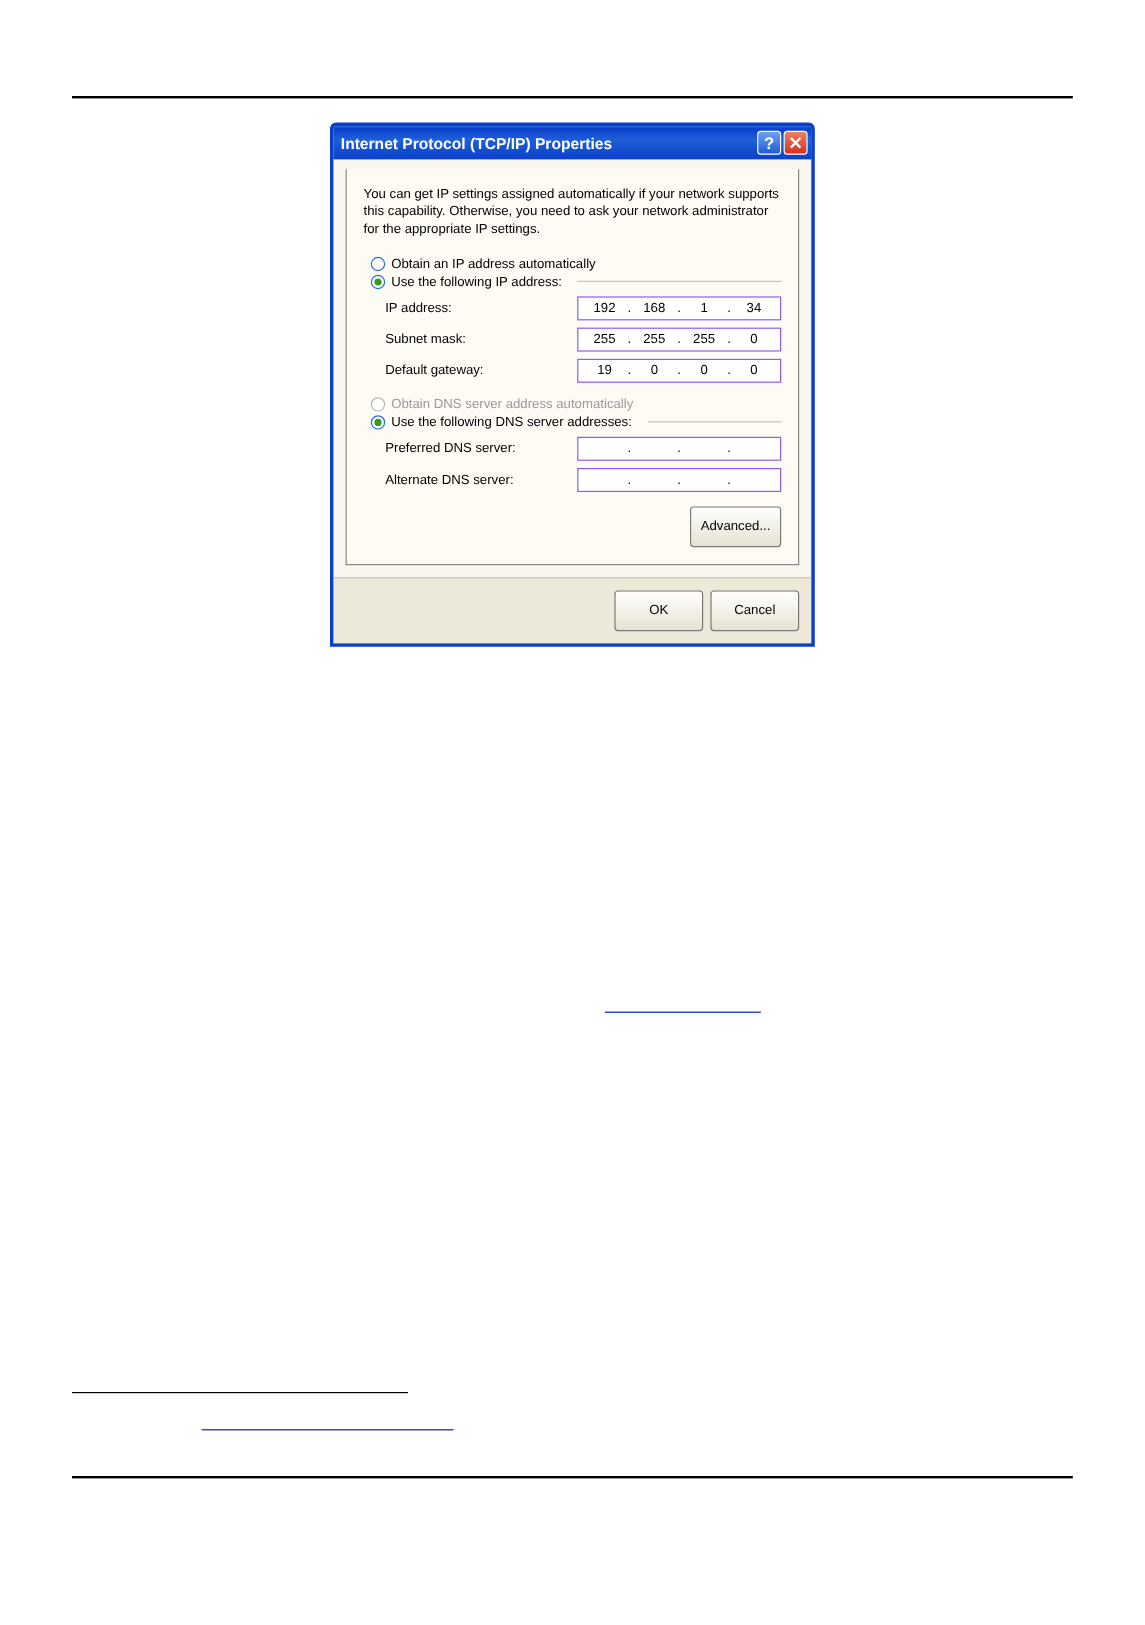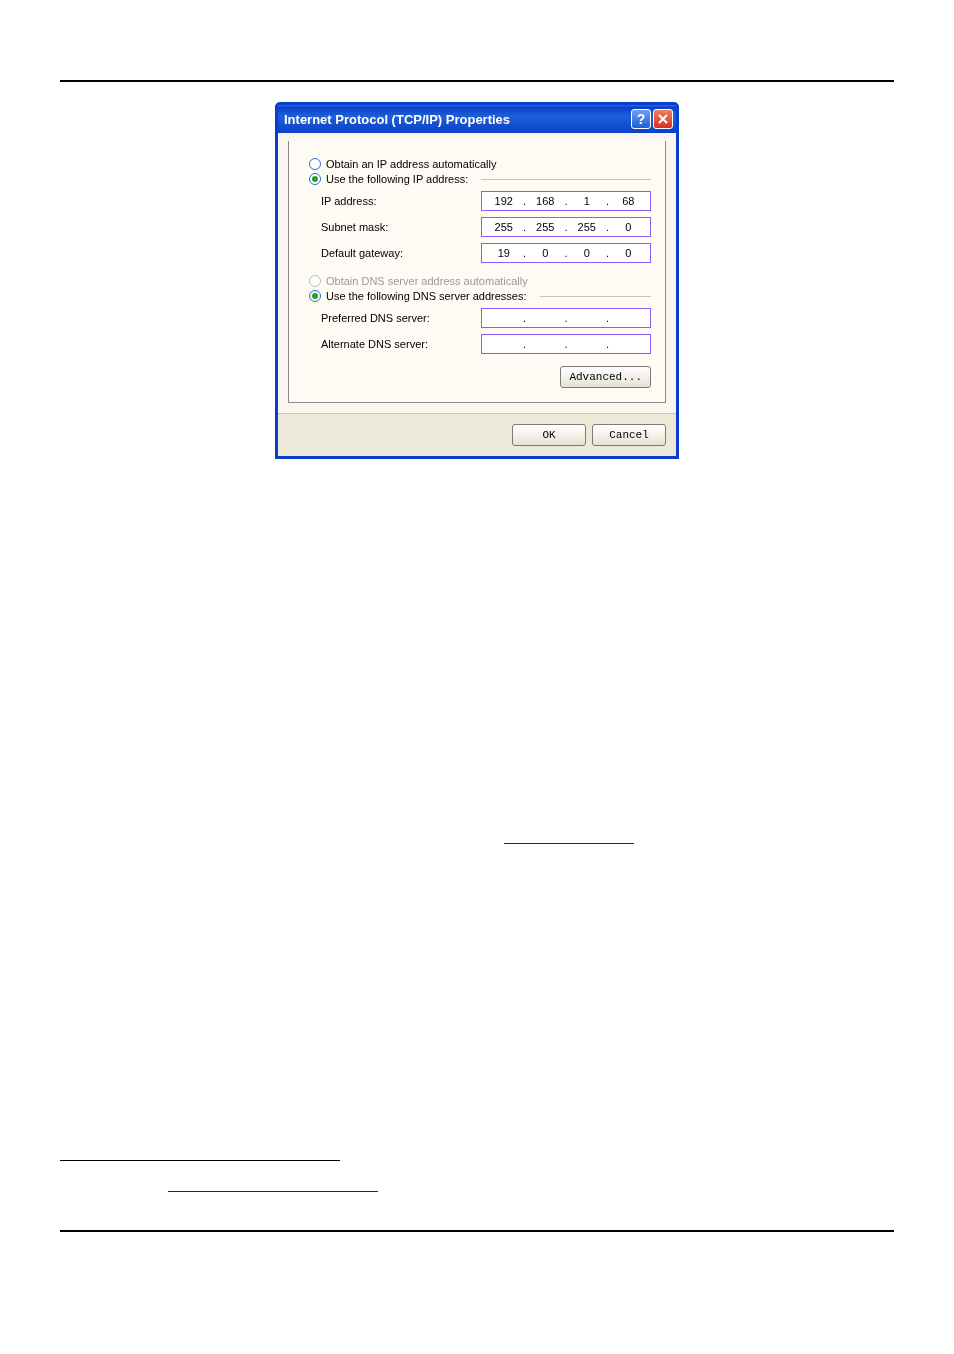--- a/index.html
+++ b/index.html
@@ -129,26 +129,26 @@
     justify-content: space-evenly;
     font-size: 11px;
     letter-spacing: 0;
     padding: 0 4px;
   }
   .ip-input .oct { width: 26px; text-align:center; }
   .ip-input .dot { width: 6px; text-align:center; }
   .adv-row { text-align: right; margin-top: 10px;}
   .btn {
     min-width: 74px;
-    height: 22px;
+    height: 34px;
     background: linear-gradient(#fff,#E6E2D2);
     border: 1px solid #7A7A7A;
     border-radius: 3px;
     font-size: 11px;
-    font-family: Liberation Mono, monospace;
+    font-family: Liberation Sans, sans-serif;
     padding: 0 8px;
   }
   .dialog-footer {
     background: #ECE9D8;
     padding: 10px;
     display: flex;
     justify-content: flex-end;
     gap: 6px;
     border-top: 1px solid #c8c4b6;
   }
@@ -195,20 +195,21 @@
         <div class="titlebtn closebtn">
           <svg width="10" height="10" viewBox="0 0 10 10">
               <path d="M1 1 L9 9 M9 1 L1 9" stroke="#fff" stroke-width="2"></path>
             </svg>
         </div>
       </div>
     </div>
 
     <div class="dialog-body">
       <div class="tab-panel">
+        <div class="description">You can get IP settings assigned automatically if your network supports this capability. Otherwise, you need to ask your network administrator for the appropriate IP settings.</div>
 
         <div class="radio-row">
           <span class="radio-outer"></span>
           <span>Obtain an IP address automatically</span>
         </div>
         <div class="radio-row group-header">
           <span class="radio-outer">
               <span class="radio-dot"></span>
             </span>
           <span>Use the following IP address:</span>
@@ -218,21 +219,21 @@
         <div class="field-block">
           <div class="field-row">
             <span class="field-label">IP address:</span>
             <div class="ip-input">
               <span class="oct">192</span>
                 <span class="dot">.</span>
               <span class="oct">168</span>
                 <span class="dot">.</span>
               <span class="oct">1</span>
                 <span class="dot">.</span>
-              <span class="oct">68</span>
+              <span class="oct">34</span>
             </div>
           </div>
           <div class="field-row">
             <span class="field-label">Subnet mask:</span>
             <div class="ip-input">
               <span class="oct">255</span>
                 <span class="dot">.</span>
               <span class="oct">255</span>
                 <span class="dot">.</span>
               <span class="oct">255</span>

